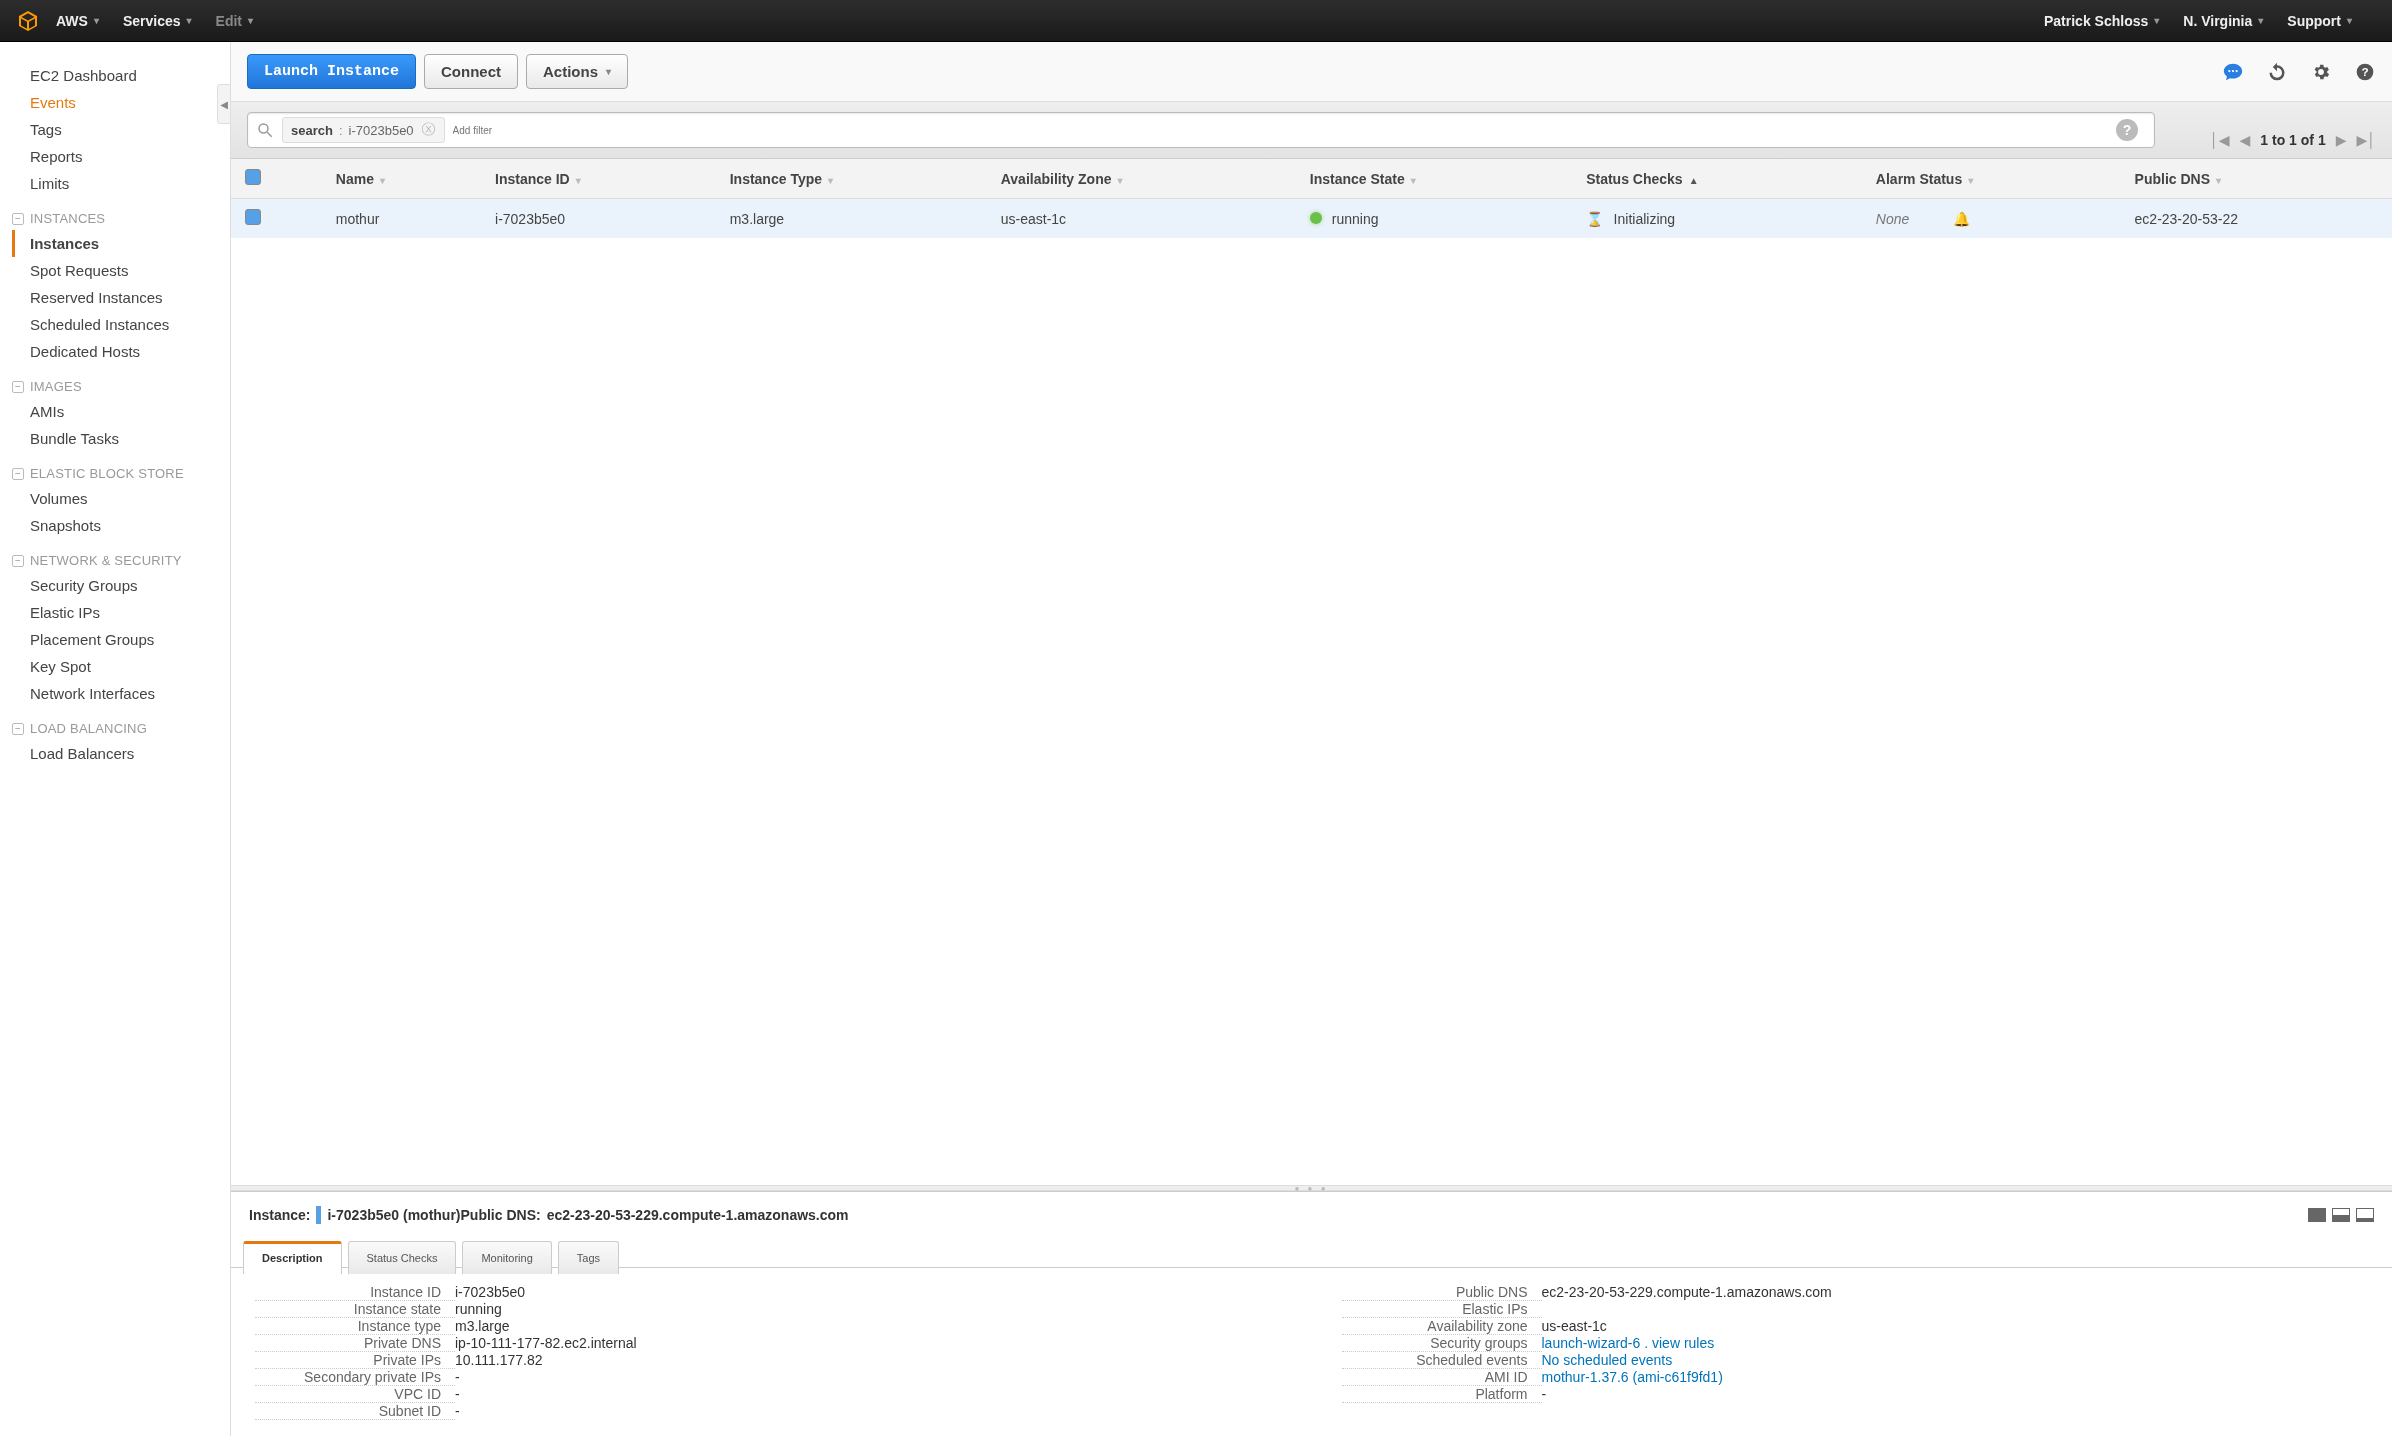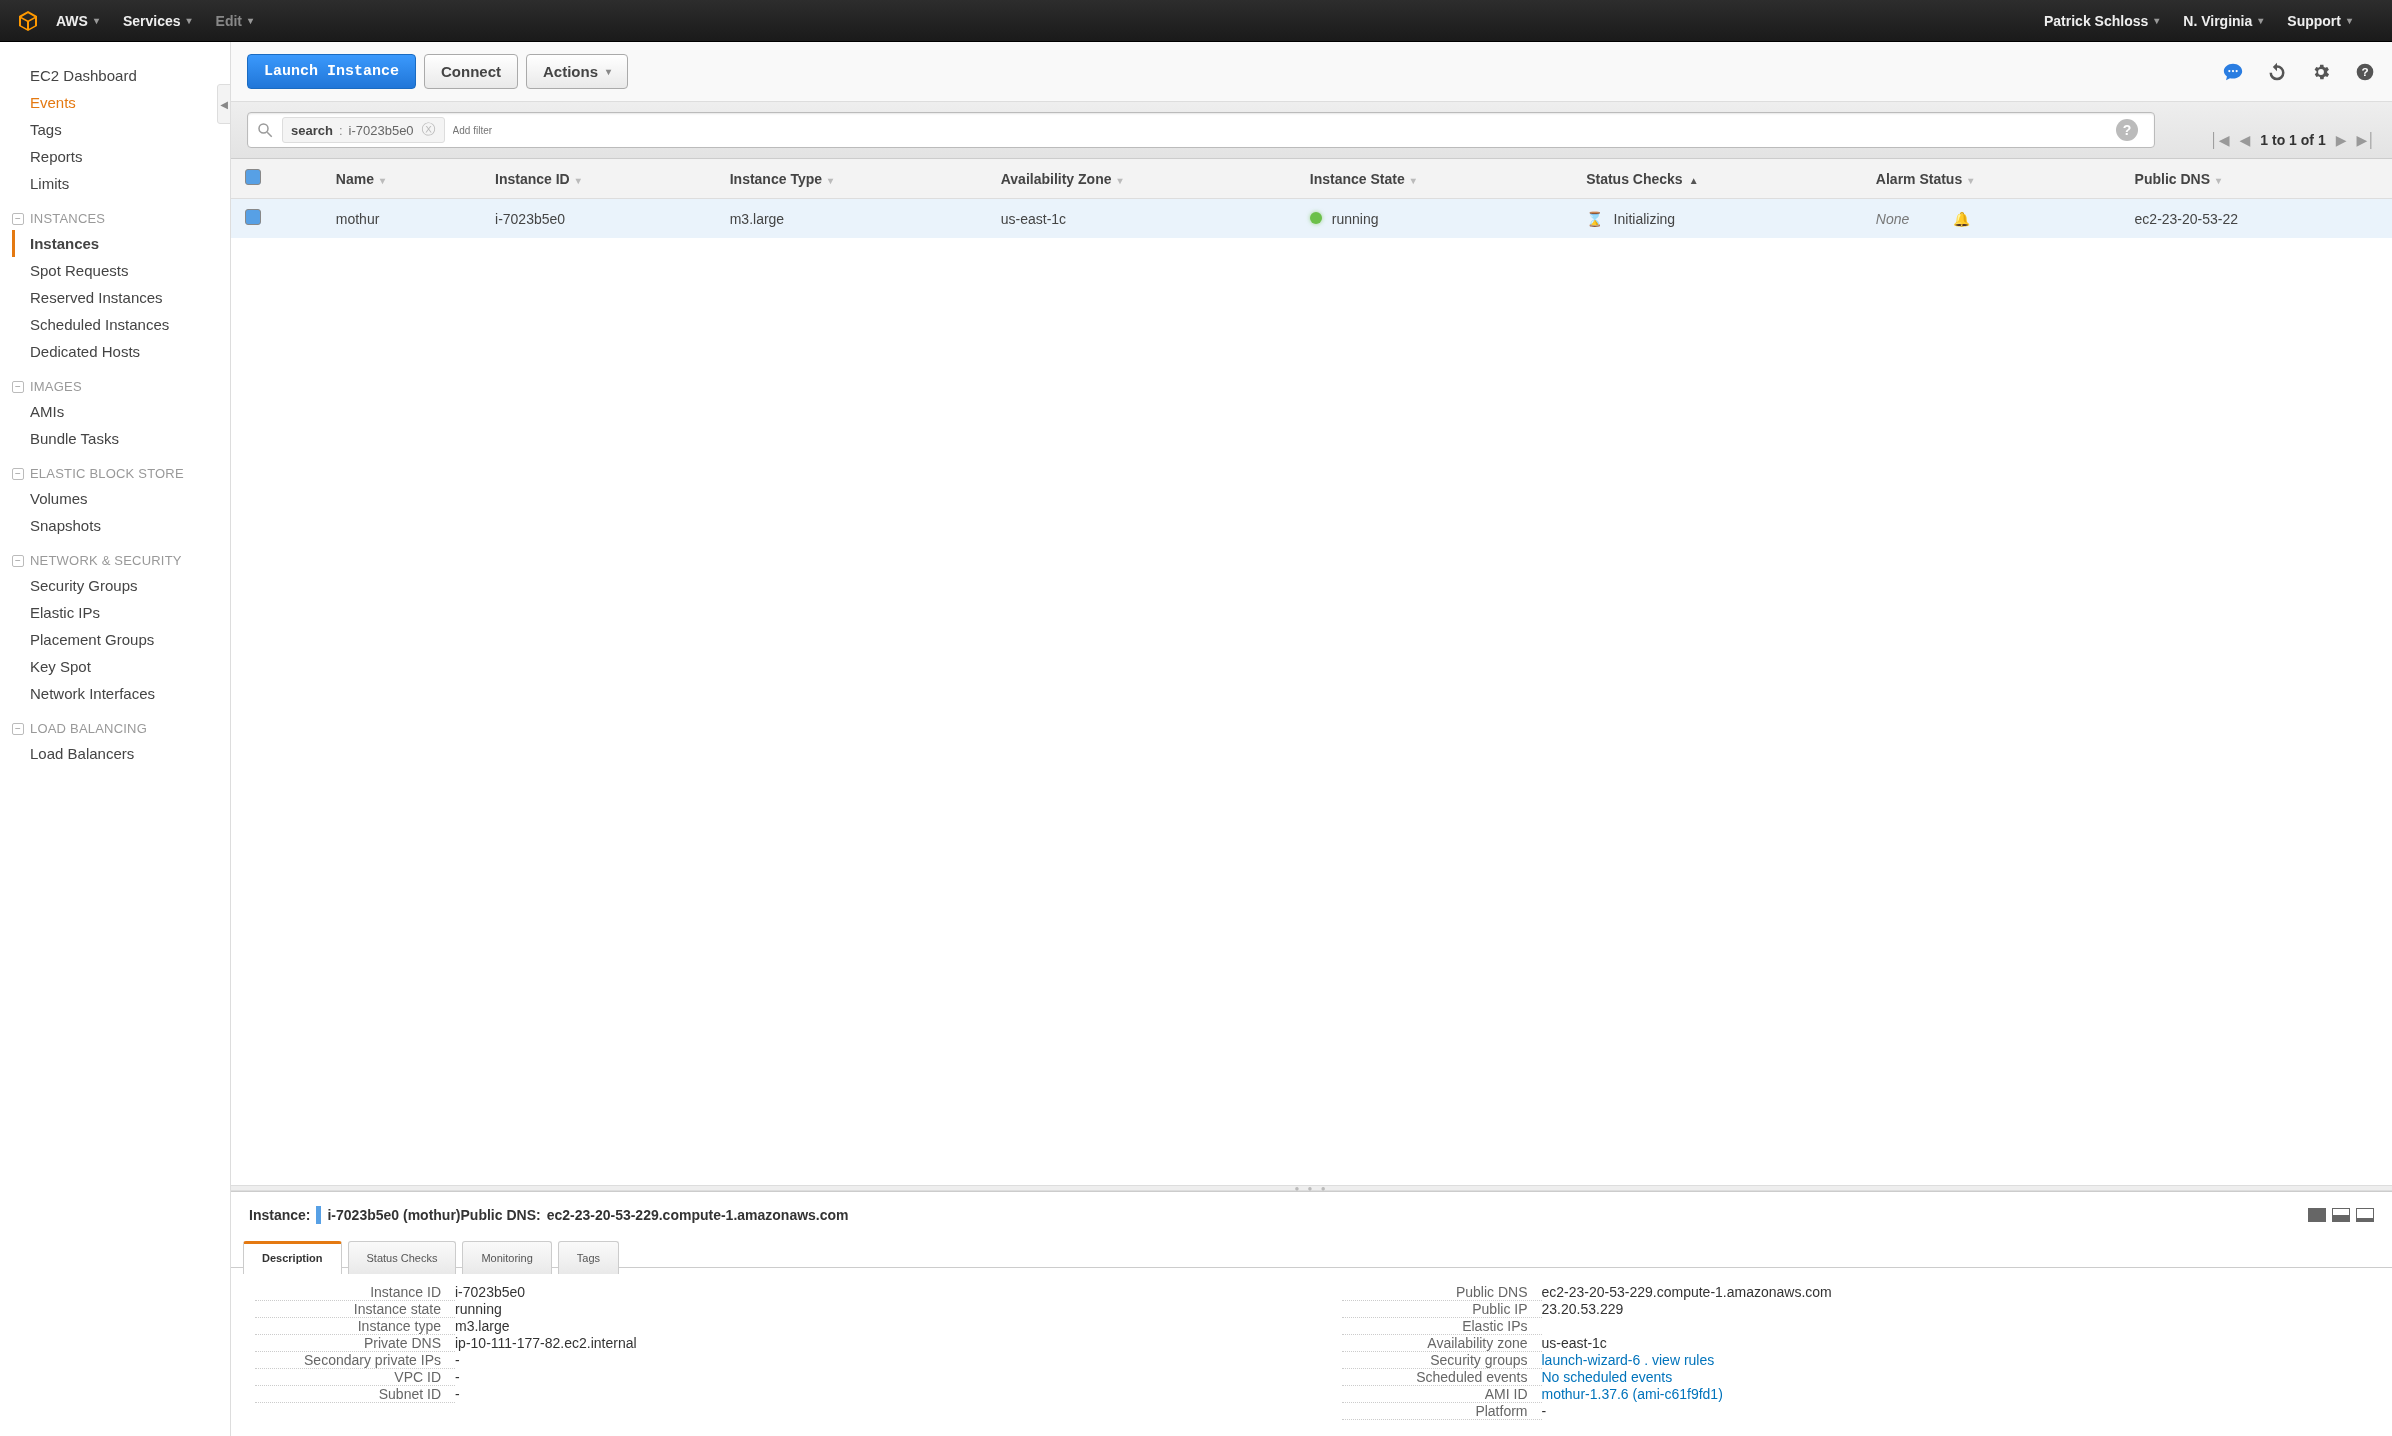--- a/index.html
+++ b/index.html
@@ -267,42 +267,42 @@
             </div>
             <div class="desc-row">
               <div class="k">Instance type</div>
               <div class="v">m3.large</div>
             </div>
             <div class="desc-row">
               <div class="k">Private DNS</div>
               <div class="v">ip-10-111-177-82.ec2.internal</div>
             </div>
             <div class="desc-row">
+              <div class="k">Private IPs</div>
+              <div class="v">10.111.177.82</div>
+            </div>
+            <div class="desc-row">
               <div class="k">Secondary private IPs</div>
               <div class="v">-</div>
             </div>
             <div class="desc-row">
               <div class="k">VPC ID</div>
               <div class="v">-</div>
             </div>
             <div class="desc-row">
               <div class="k">Subnet ID</div>
               <div class="v">-</div>
             </div>
           </div>
         <div id="desc-right">
             <div class="desc-row">
               <div class="k">Public DNS</div>
               <div class="v">ec2-23-20-53-229.compute-1.amazonaws.com</div>
             </div>
             <div class="desc-row">
-              <div class="k">Public IP</div>
-              <div class="v">23.20.53.229</div>
-            </div>
-            <div class="desc-row">
               <div class="k">Elastic IPs</div>
               <div class="v"></div>
             </div>
             <div class="desc-row">
               <div class="k">Availability zone</div>
               <div class="v">us-east-1c</div>
             </div>
             <div class="desc-row">
               <div class="k">Security groups</div>
               <div class="v"><a href="#">launch-wizard-6 . view rules</a></div>

